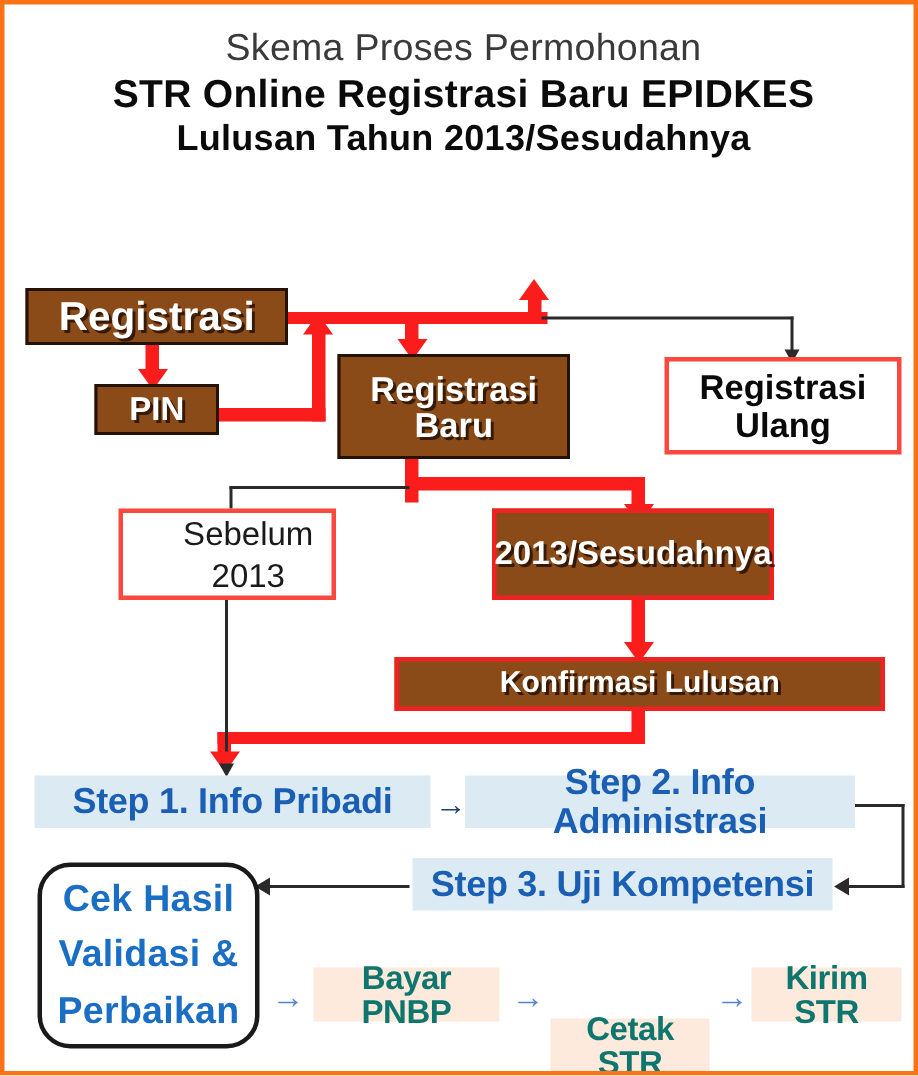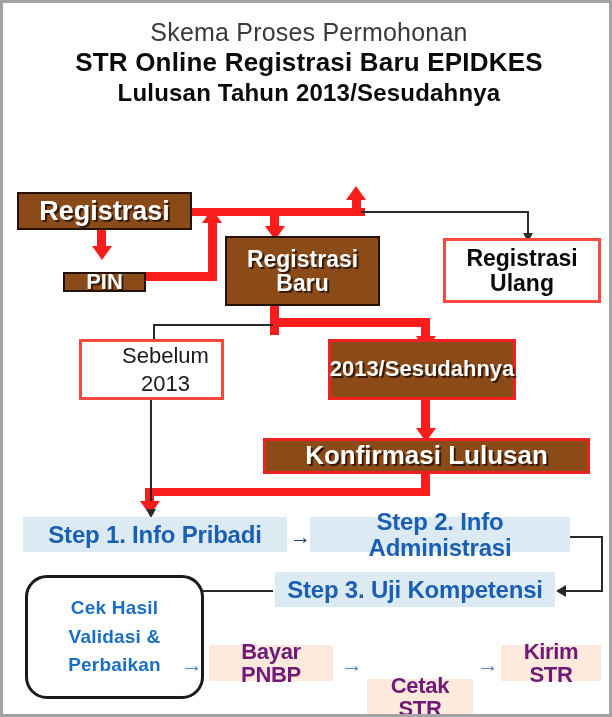--- a/index.html
+++ b/index.html
@@ -2,21 +2,21 @@
 <html><head>
 <meta charset="utf-8">
 <style>
   html,body{margin:0;padding:0;background:#ffffff;}
   body{width:612px;height:717px;font-family:"Liberation Sans",sans-serif;}
 
   #page{
     position:relative;
     width:612px;height:717px;
     box-sizing:border-box;
-    border:3px solid #a3a3a3;
+    border:3px solid #f97316;
     background:#ffffff;
     overflow:hidden;
   }
 
   
   .title-wrap{position:absolute;left:0;top:14px;width:612px;text-align:center;}
   .t1{font-size:25px;font-weight:400;color:#3a3a3a;letter-spacing:.2px;line-height:30px;}
   .t2{font-size:26px;font-weight:bold;color:#0b0b0b;line-height:31px;letter-spacing:.2px;}
   .t3{font-size:24px;font-weight:bold;color:#0b0b0b;line-height:30px;letter-spacing:.2px;}
 
@@ -60,21 +60,21 @@
     background:#dcebf3;
     border:none;
     color:#1a5fb4;
     font-weight:bold;
     letter-spacing:-.2px;
   }
   
   .peach{
     background:#fdeadd;
     border:none;
-    color:#701a75;
+    color:#0f766e;
     font-weight:bold;
     letter-spacing:-.3px;
   }
   
   .rounded{
     background:#ffffff;
     border:3px solid #1a1a1a;
     border-radius:22px;
     color:#1a6fc4;
     font-weight:bold;
@@ -158,21 +158,21 @@
   <div class="arrow ar-left-blk" style="left:553px;top:582px;"></div>
 
   <div class="seg blk" style="left:175px;top:587px;width:95px;height:2px;"></div>
   <div class="arrow ar-left-blk" style="left:167px;top:582px;"></div>
 
 
   <div class="node brown" style="left:14px;top:189px;width:175px;height:38px;font-size:27px;">
     <span>Registrasi</span>
   </div>
 
-  <div class="node brown" style="left:60px;top:269px;width:83px;height:20px;font-size:22px;">
+  <div class="node brown" style="left:60px;top:253px;width:83px;height:34px;font-size:22px;">
     <span>PIN</span>
   </div>
 
   <div class="node brown" style="left:222px;top:233px;width:155px;height:70px;font-size:23px;flex-direction:column;">
     <span>Registrasi</span>
     <span>Baru</span>
   </div>
 
   <div class="node whitered" style="left:440px;top:235px;width:158px;height:65px;font-size:23px;flex-direction:column;">
     <span>Registrasi</span>
@@ -182,41 +182,41 @@
   <div class="node whitered plain" style="left:76px;top:336px;width:145px;height:61px;font-size:22px;flex-direction:column;line-height:1.25;padding-left:28px;">
     <span>Sebelum</span>
     <span>2013</span>
   </div>
 
   <div class="node brown-red" style="left:325px;top:336px;width:188px;height:61px;font-size:22px;flex-direction:row;line-height:1.3;">
     <span>2013/</span>
     <span>Sesudahnya</span>
   </div>
 
-  <div class="node brown-red" style="left:260px;top:435px;width:327px;height:36px;font-size:26px;text-align:right;">
+  <div class="node brown-red" style="left:260px;top:435px;width:327px;height:36px;font-size:20px;text-align:right;">
     <span>Konfirmasi  Lulusan</span>
   </div>
 
   <div class="node step" style="left:20px;top:514px;width:264px;height:35px;font-size:24px;">
     <span>Step 1. Info Pribadi</span>
   </div>
 
   <div class="glyph dark" style="left:287px;top:523px;font-size:21px;">
     <span>→</span>
   </div>
 
   <div class="node step" style="left:307px;top:514px;width:260px;height:35px;font-size:24px;">
     <span>Step 2. Info Administrasi</span>
   </div>
 
   <div class="node step" style="left:272px;top:569px;width:280px;height:35px;font-size:24px;">
     <span>Step 3. Uji Kompetensi</span>
   </div>
 
-  <div class="node rounded" style="left:22px;top:572px;width:179px;height:124px;font-size:19px;">
+  <div class="node rounded" style="left:22px;top:572px;width:148px;height:124px;font-size:25px;">
     <span>Cek Hasil</span>
     <span>Validasi &amp;</span>
     <span>Perbaikan</span>
   </div>
 
   <div class="glyph blue" style="left:178px;top:651px;font-size:22px;">
     <span>→</span>
   </div>
 
   <div class="node peach" style="left:206px;top:642px;width:124px;height:36px;font-size:22px;">

